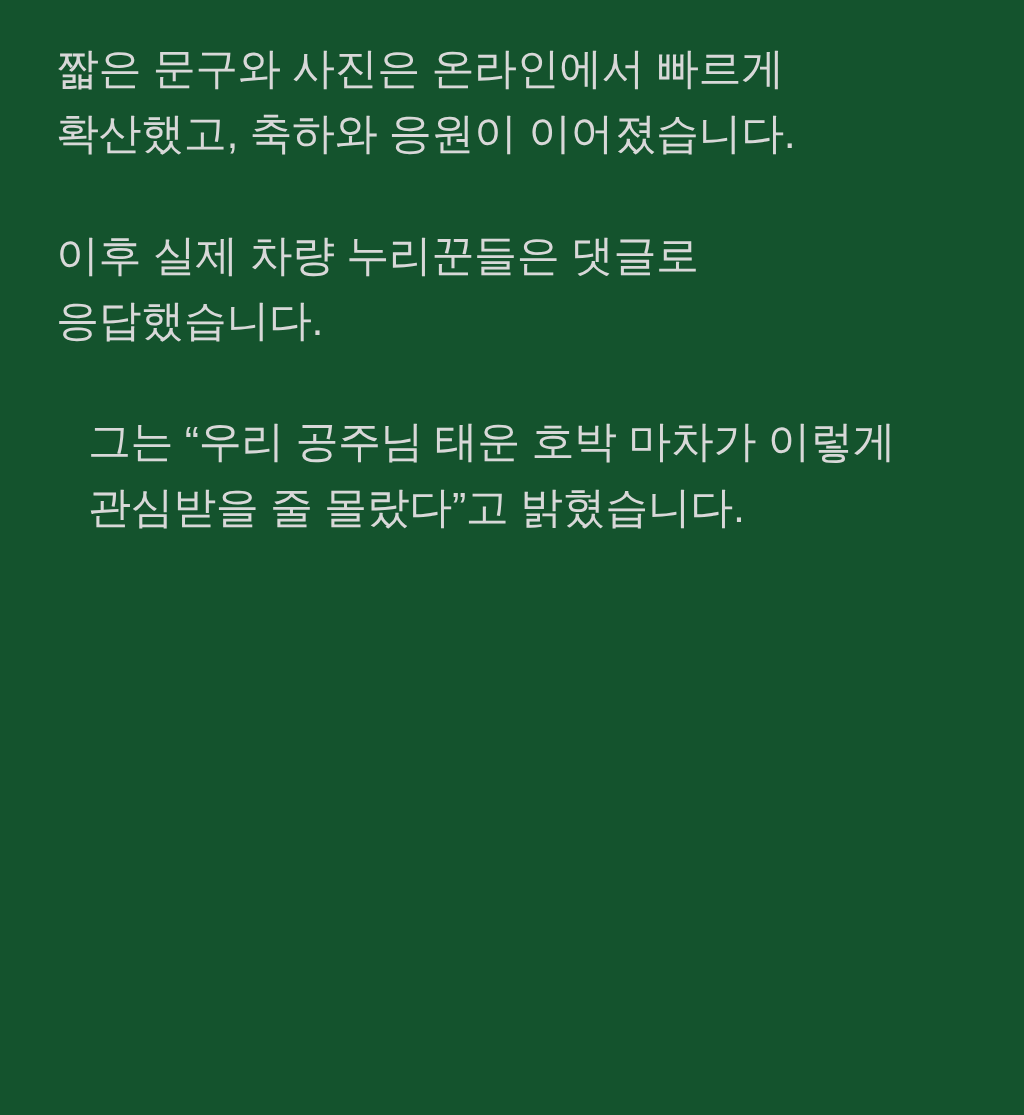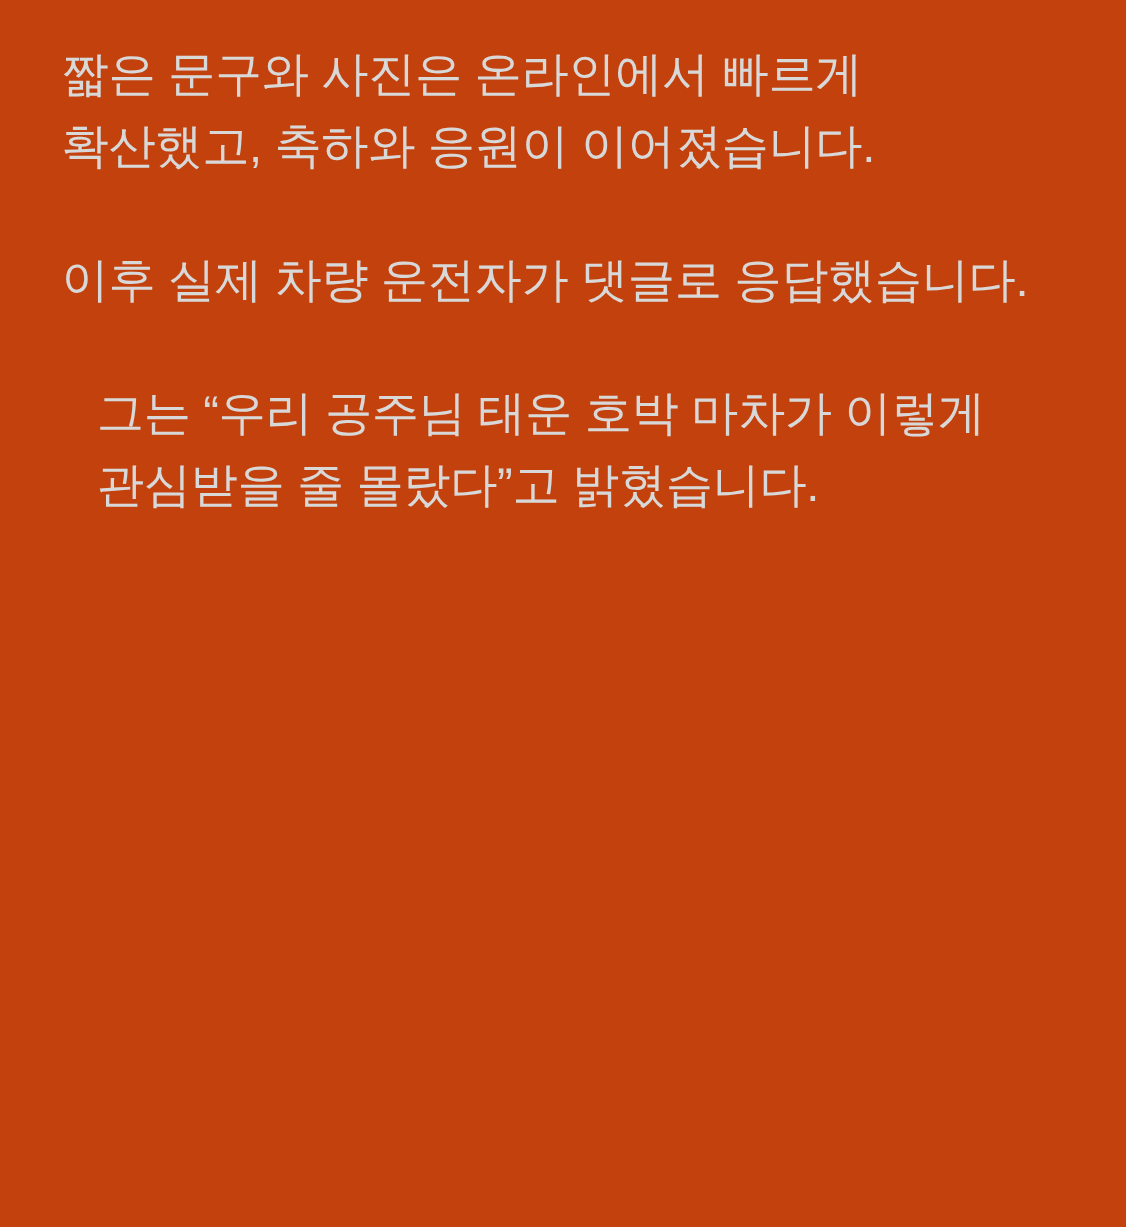--- a/index.html
+++ b/index.html
@@ -11,36 +11,36 @@
     width: 1024px;
     height: 1115px;
     overflow: hidden;
     font-family: "Liberation Sans", "DejaVu Sans", sans-serif;
   }
   .article {
     box-sizing: border-box;
     width: 1024px;
     min-height: 1115px;
     padding: 36px 56px 20px 56px;
-    background: #c2410c;
+    background: #14532d;
   }
   .para {
     color: #d8d8d8;
     font-size: 43px;
     line-height: 1.52;
     letter-spacing: -0.4px;
     margin: 0 0 56px 0;
     word-break: keep-all;
     font-weight: 400;
   }
   .para:last-child {
     margin-bottom: 0;
     margin-left: 32px;
   }
 </style>
 </head>
 <body>
 
 <div class="article">
   <p class="para">짧은 문구와 사진은 온라인에서 빠르게 확산했고, 축하와 응원이 이어졌습니다.</p>
-  <p class="para">이후 실제 차량 운전자가 댓글로 응답했습니다.</p>
+  <p class="para">이후 실제 차량 누리꾼들은 댓글로 응답했습니다.</p>
   <p class="para">그는 “우리 공주님 태운 호박 마차가 이렇게 관심받을 줄 몰랐다”고 밝혔습니다.</p>
 </div>
 
 </body></html>

